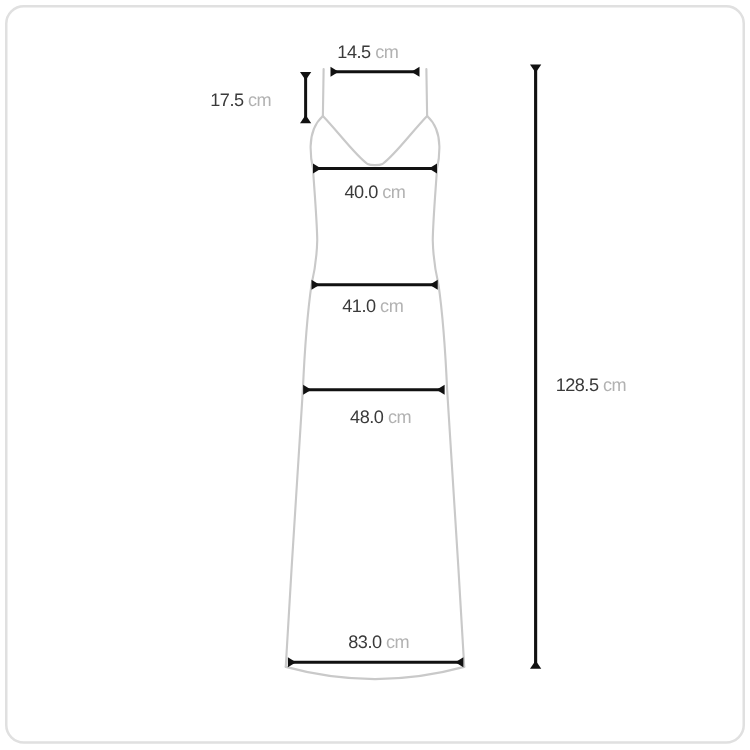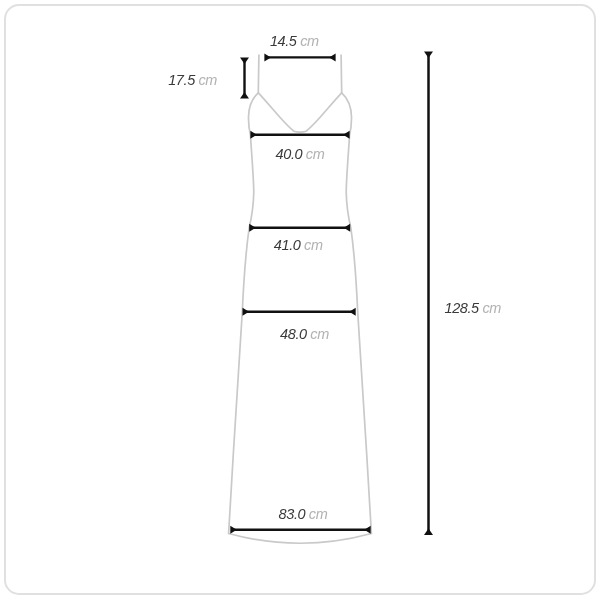--- a/index.html
+++ b/index.html
@@ -1,16 +1,16 @@
 <!DOCTYPE html>
 <html><head>
 <meta charset="utf-8">
 <style>
   html,body{margin:0;padding:0;background:#ffffff;}
-  .page{width:600px;height:600px;position:relative;background:#fff;overflow:hidden;font-style:italic;}
+  .page{width:600px;height:600px;position:relative;background:#fff;overflow:hidden;}
   svg{display:block;}
   text{font-family:"Liberation Sans",sans-serif;font-size:14.5px;letter-spacing:-0.4px;}
   .num{fill:#3a3a3a;}
   .unit{fill:#b2b2b2;}
 </style>
 </head>
 <body>
 <div class="page">
 <svg width="600" height="600" viewBox="0 0 600 600">
 

